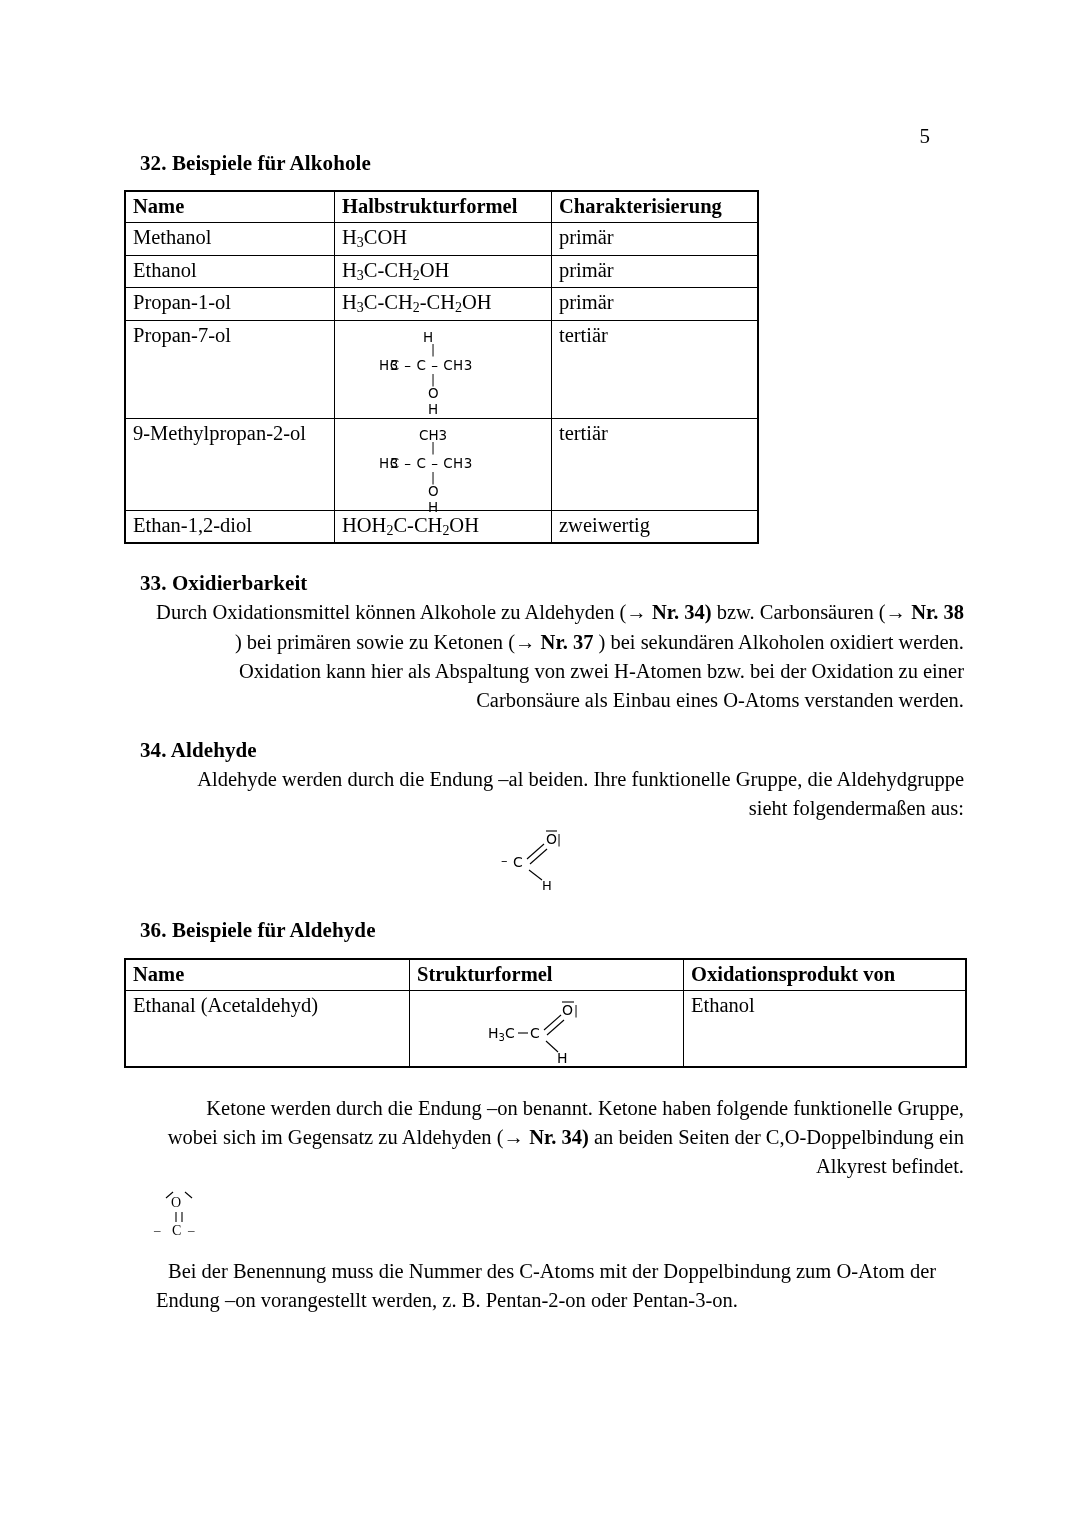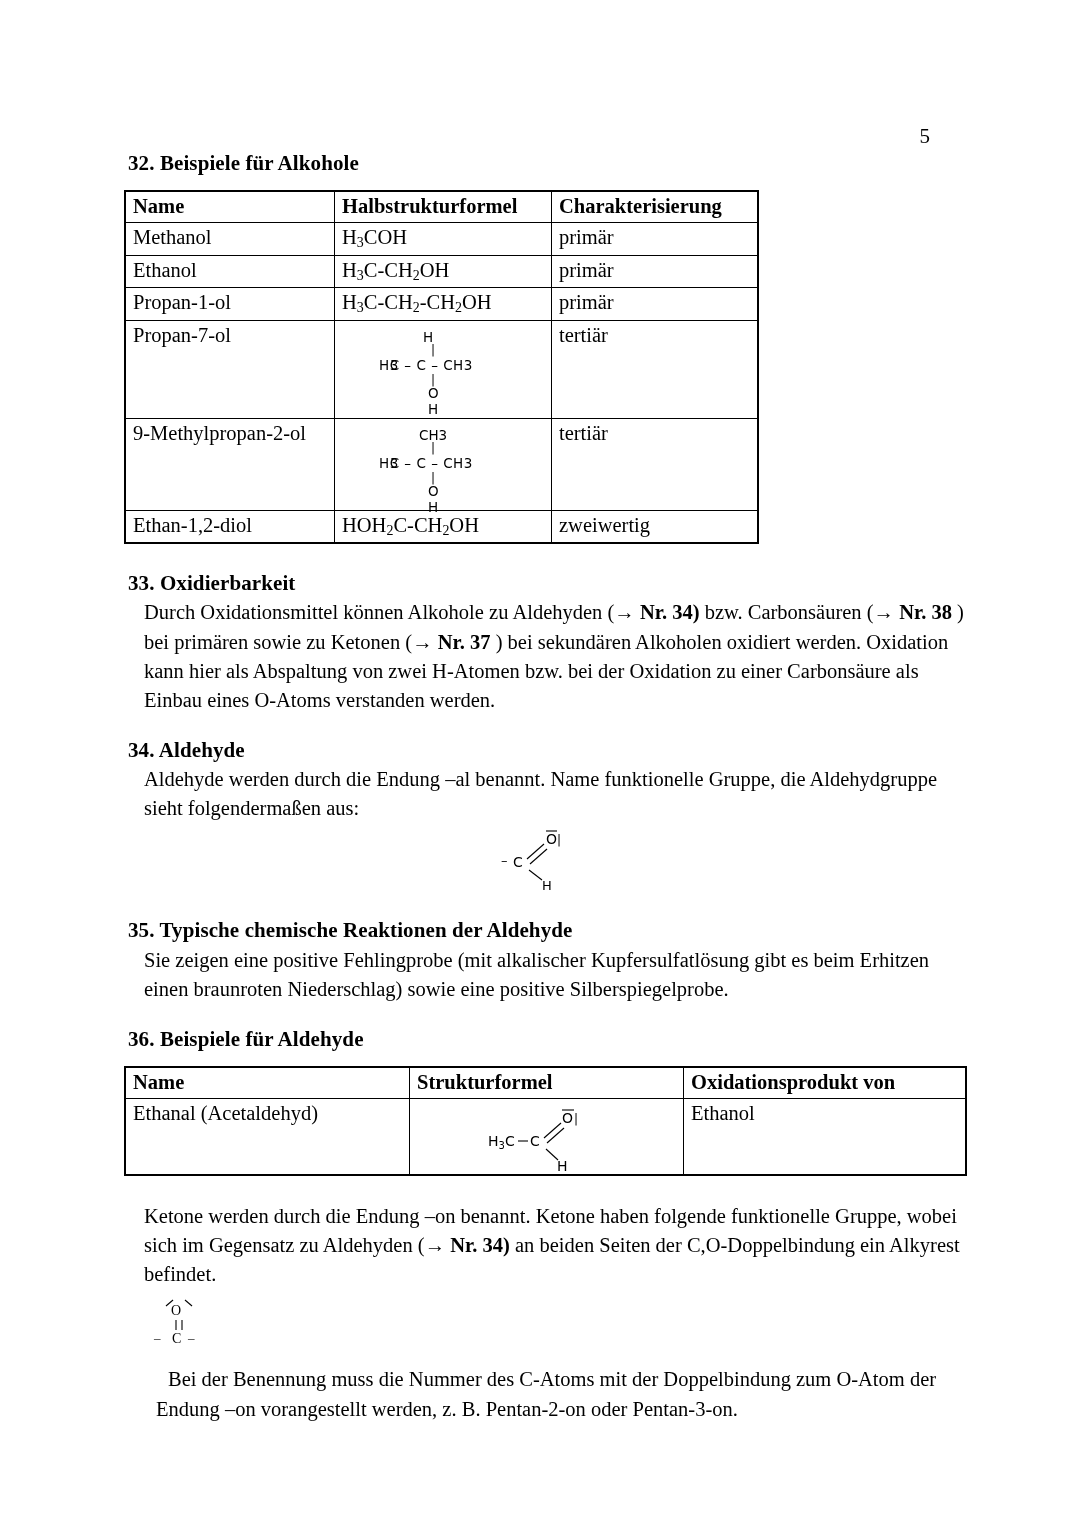--- a/index.html
+++ b/index.html
@@ -30,30 +30,30 @@
   }
   .content {
     position: absolute;
     left: 124px;
     top: 150px;
     width: 840px;
   }
   h2.section-title {
     font-size: 21px;
     font-weight: bold;
-    margin: 0 0 0 4px;
+    margin: 0 0 0 16px;
     line-height: 1.25;
     letter-spacing: 0.1px;
   }
   .sec-block { margin-top: 22px; }
   .body-text {
     font-size: 20.5px;
     line-height: 1.42;
-    margin: 2px 0 0 20px;
-    text-align: left;
+    margin: 2px 0 0 32px;
+    text-align: right;
   }
   .body-text p { margin: 0; }
   b.ref { font-weight: bold; }
 
   
   table.doc-table {
     border-collapse: collapse;
     table-layout: fixed;
     margin: 0;
   }
@@ -220,46 +220,40 @@
       <h2 class="section-title">33. Oxidierbarkeit</h2>
       <div class="body-text">
         <p><span>Durch Oxidationsmittel können Alkohole zu Aldehyden (</span><b class="ref">→ Nr. 34)</b><span> bzw. Carbonsäuren (</span><b class="ref">→ Nr. 38 </b><span>) bei primären sowie zu Ketonen (</span><b class="ref">→ Nr. 37 </b><span>) bei sekundären Alkoholen oxidiert  werden. Oxidation kann hier als Abspaltung von zwei H-Atomen bzw. bei der Oxidation zu einer Carbonsäure als Einbau eines O-Atoms verstanden werden.</span></p>
       </div>
     </div>
 
     
     <div class="sec-block">
       <h2 class="section-title">34. Aldehyde</h2>
       <div class="body-text">
-        <p>Aldehyde werden durch die Endung –al benannt. Name funktionelle Gruppe, die Aldehydgruppe sieht folgendermaßen aus:</p>
+        <p>Aldehyde werden durch die Endung –al beiden. Ihre funktionelle Gruppe, die Aldehydgruppe sieht folgendermaßen aus:</p>
       </div>
       <div class="center-fig">
         <div class="carbonyl fig-inline">
           <svg width="90" height="62" viewBox="0 0 90 62">
             <text x="2" y="36" font-size="13">–</text>
             <text x="14" y="38" font-size="14">C</text>
             <line x1="28" y1="30" x2="45" y2="15" stroke="#000" stroke-width="1.1"></line>
             <line x1="31" y1="35" x2="48" y2="20" stroke="#000" stroke-width="1.1"></line>
             <text x="47" y="15" font-size="14">O</text>
             <line x1="47" y1="2" x2="58" y2="2" stroke="#000" stroke-width="1.1"></line>
             <text x="58" y="15" font-size="12">|</text>
             <line x1="30" y1="41" x2="43" y2="51" stroke="#000" stroke-width="1.1"></line>
             <text x="43" y="61" font-size="13">H</text>
           </svg>
         </div>
       </div>
     </div>
 
     
-    <div class="sec-block">
-      <h2 class="section-title">35. Typische chemische Reaktionen der Aldehyde</h2>
-      <div class="body-text">
-        <p>Sie zeigen eine positive Fehlingprobe (mit alkalischer Kupfersulfatlösung gibt es beim Erhitzen einen braunroten Niederschlag) sowie eine positive Silberspiegelprobe.</p>
-      </div>
-    </div>
 
     
     <div class="sec-block">
       <h2 class="section-title">36. Beispiele für Aldehyde</h2>
 
       <div class="tbl-wrap">
       <table class="doc-table" id="table-aldehydes">
         <colgroup>
               <col class="c1">
               <col class="c2">

